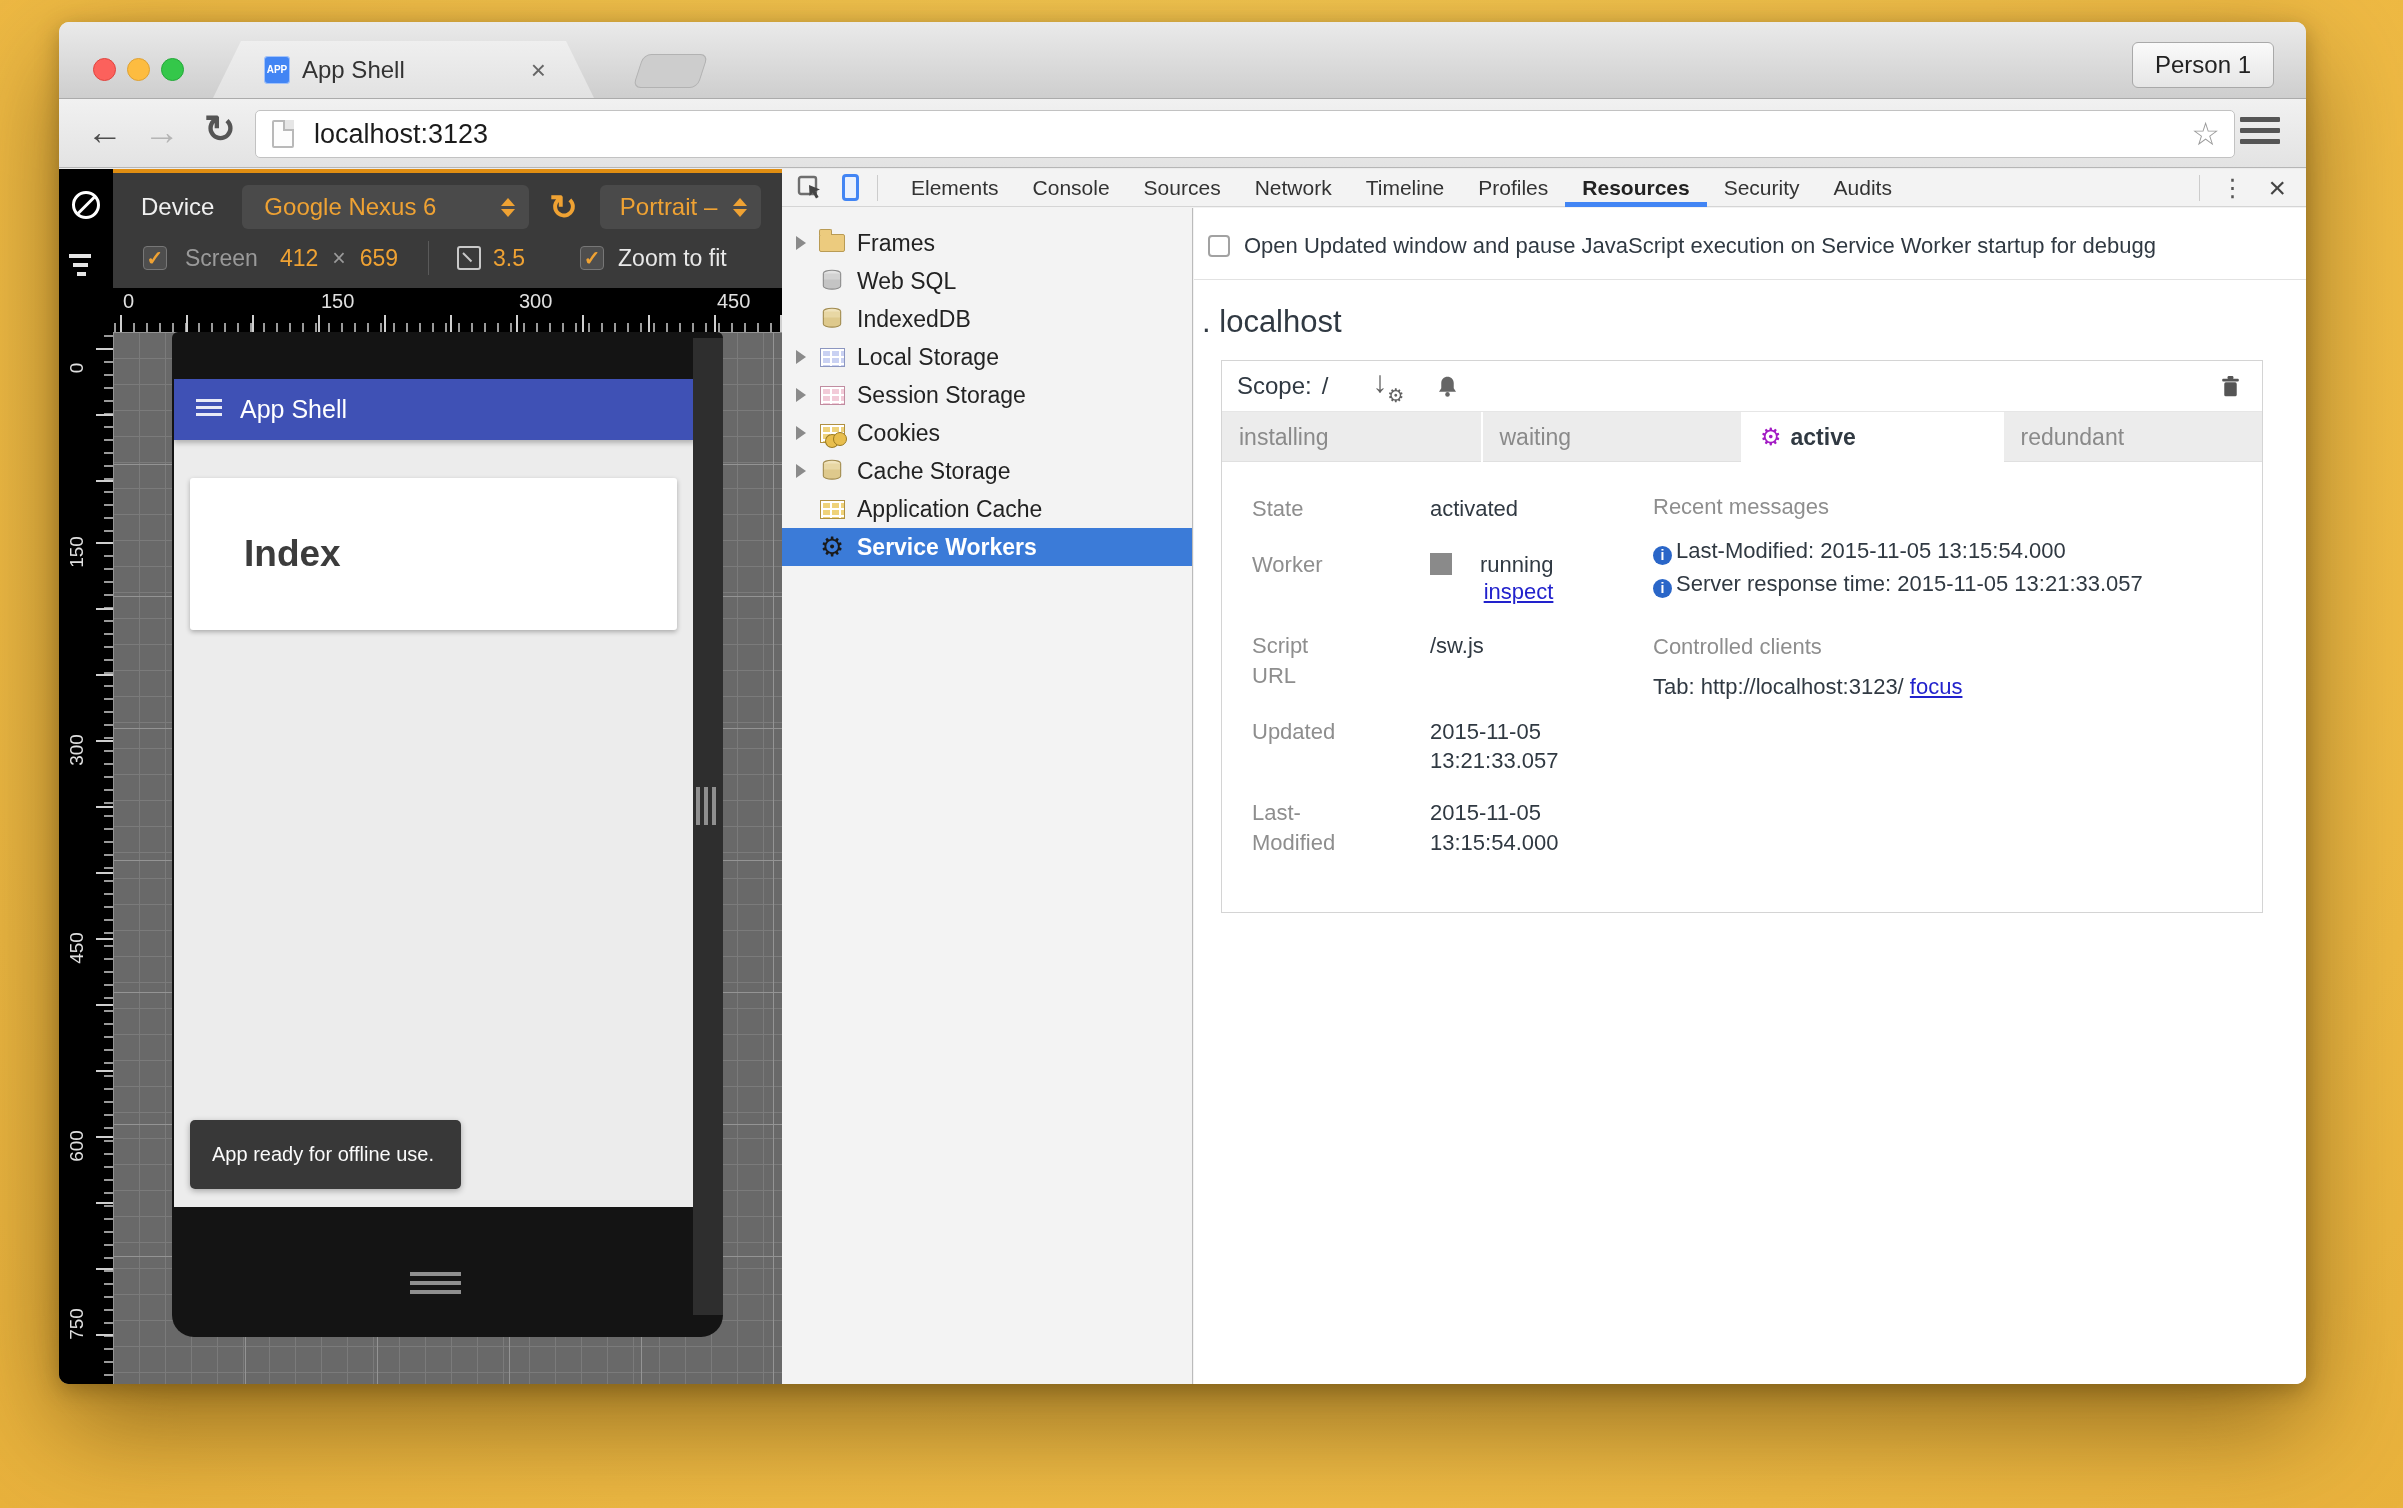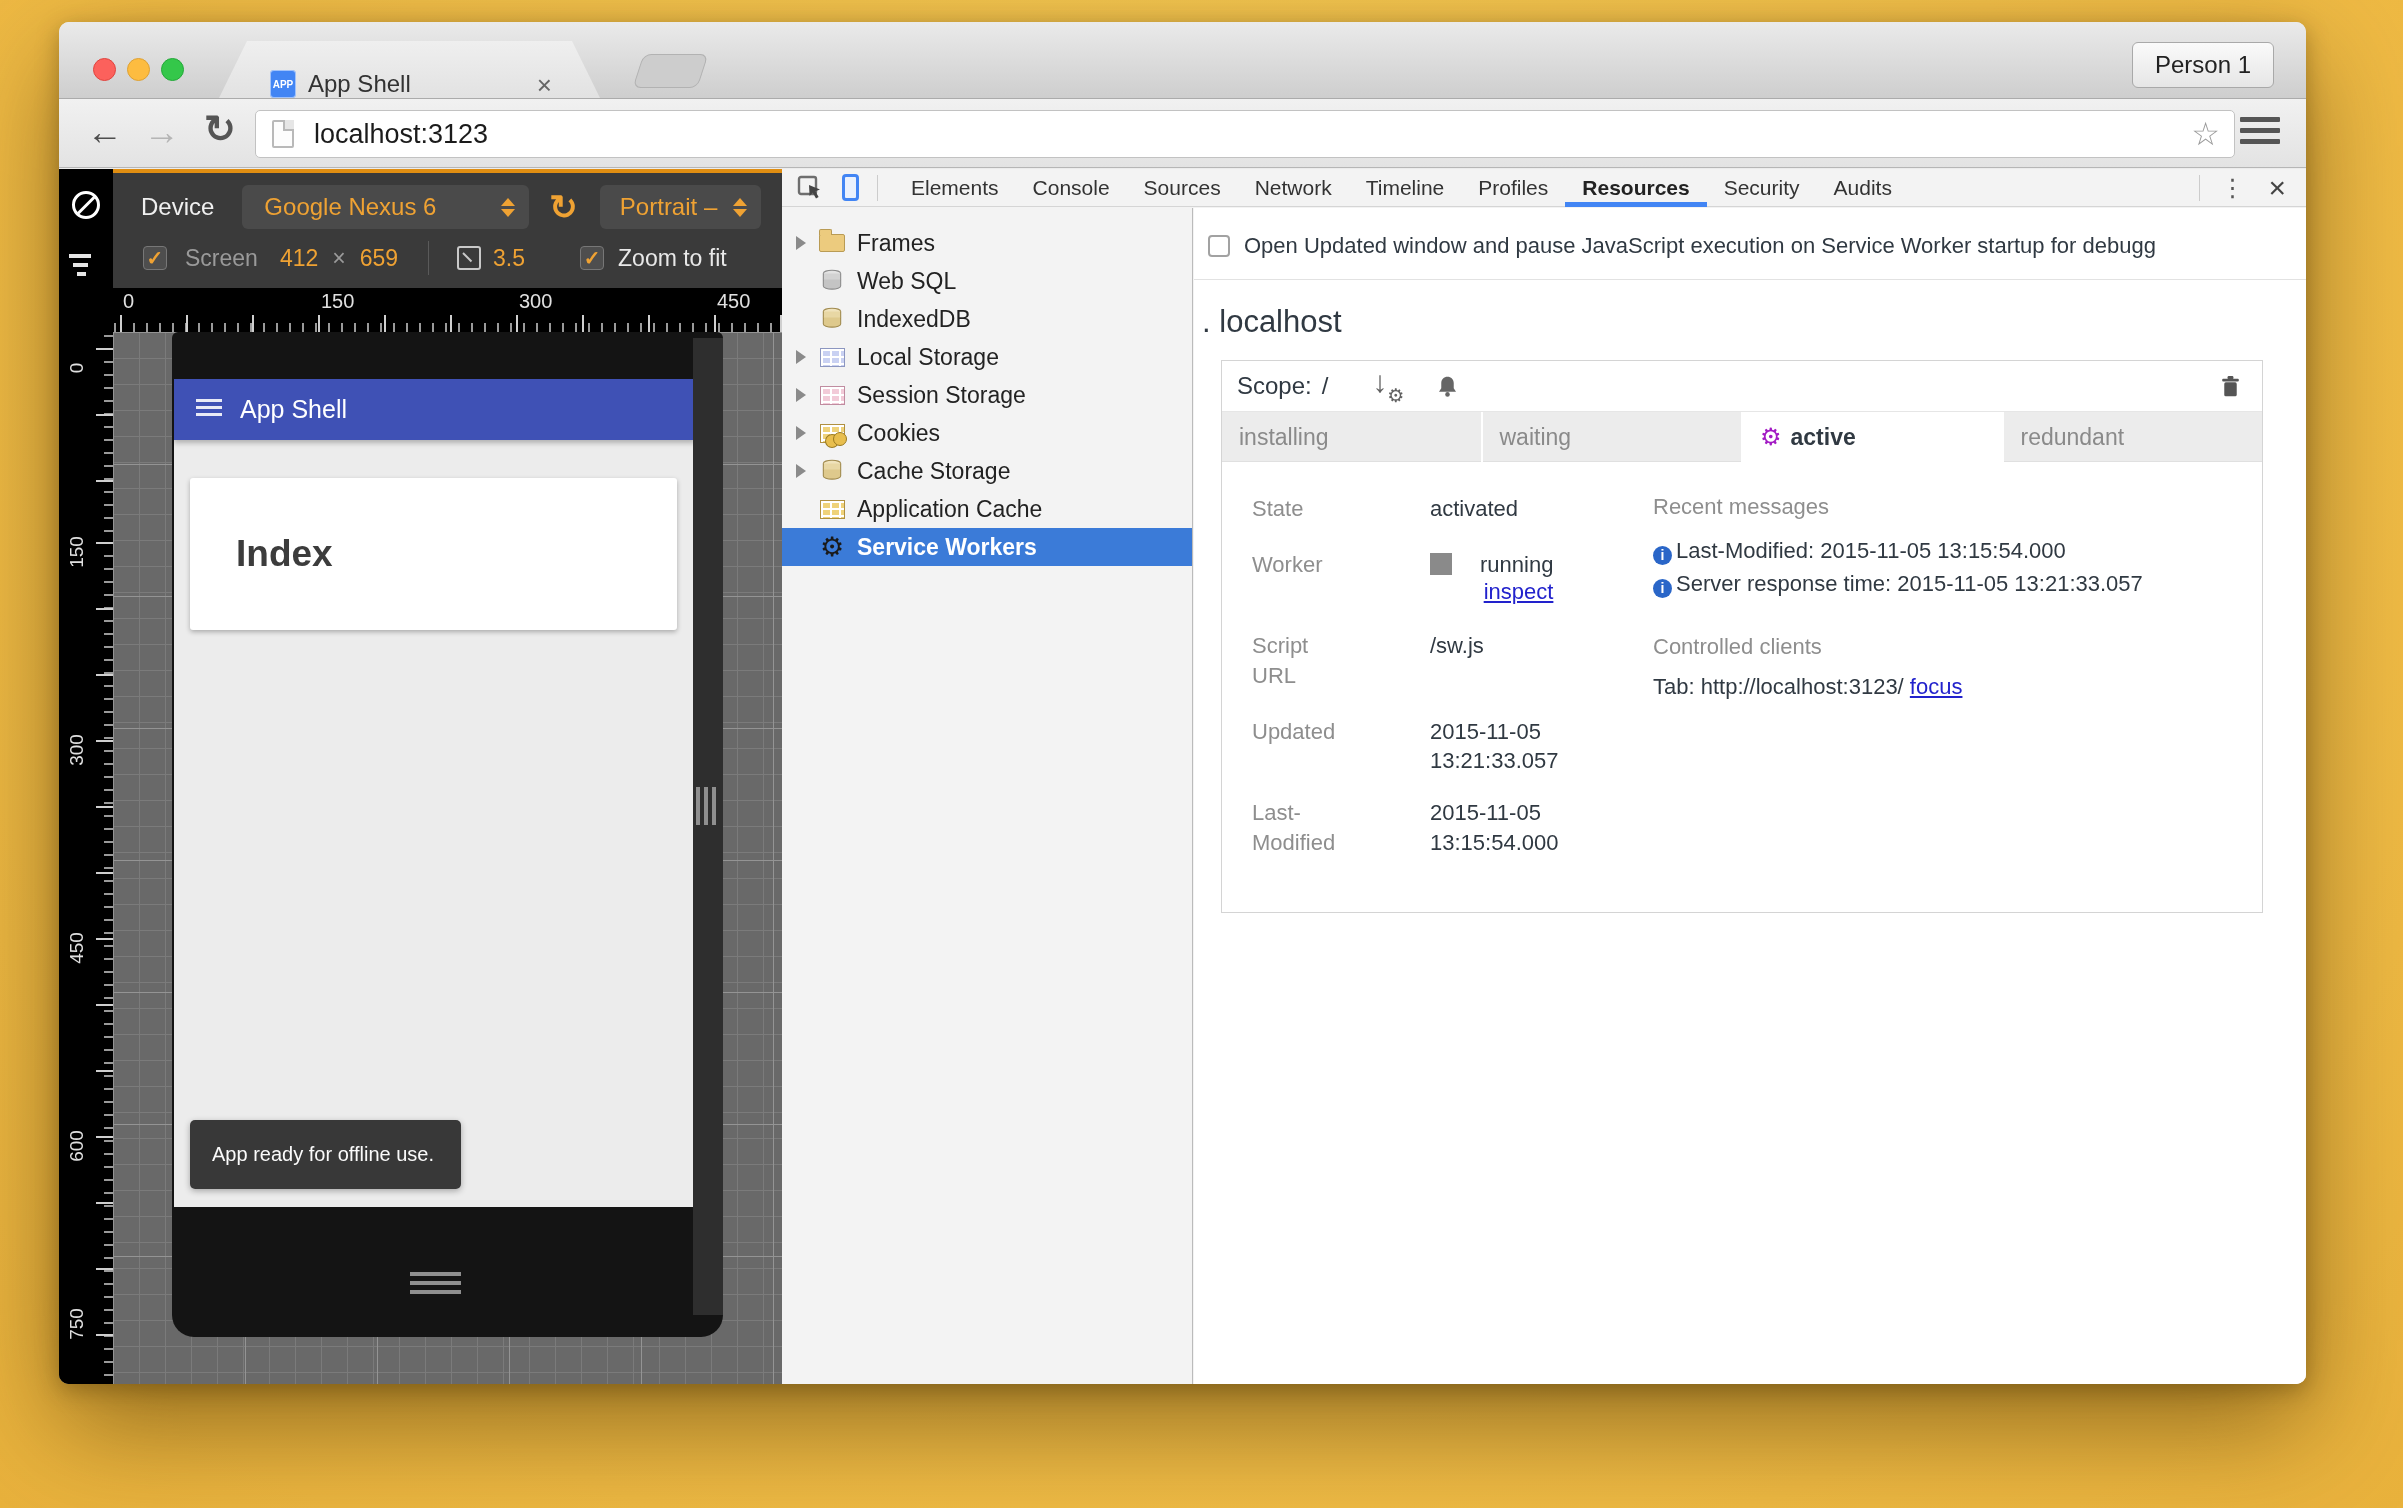--- a/index.html
+++ b/index.html
@@ -16,24 +16,24 @@
     background:#ECECEC;
   }
   
   .titlebar { position:absolute; left:0; top:0; right:0; height:77px;
     background:linear-gradient(#EAEAEA,#CECECE); border-bottom:1px solid #ABABAB; }
   .lights { position:absolute; left:34px; top:36px; display:flex; gap:11px; }
   .light { width:23px; height:23px; border-radius:50%; }
   .light.red { background:#FC615C; border:1px solid #E0443E; }
   .light.yellow { background:#FDBC40; border:1px solid #DEA133; }
   .light.green { background:#34C74A; border:1px solid #24A939; }
-  .tab { position:absolute; left:160px; bottom:0; width:381px; height:57px;
+  .tab { position:absolute; left:154px; bottom:0; width:381px; height:57px;
     background:linear-gradient(#EFEFEF,#E2E2E2);
     clip-path:polygon(0 100%, 28px 0, calc(100% - 28px) 0, 100% 100%);
-    display:flex; align-items:flex-end; }
+    display:flex; align-items:center; }
   .favicon { width:26px; height:28px; margin-left:51px; background:#4285F4; border-radius:4px;
     color:#fff; font-size:10px; font-weight:bold; display:flex; align-items:center; justify-content:center;
     box-shadow:inset 0 0 0 1px rgba(255,255,255,.5); }
   .tab-title { margin-left:12px; font-size:24px; color:#333; }
   .tab-close { margin-left:auto; margin-right:48px; font-size:26px; color:#666; line-height:1; }
   .newtab { position:absolute; left:579px; bottom:10px; width:65px; height:34px; background:#CDCDCD;
     border:1px solid #B2B2B2; border-radius:8px; transform:skewX(-18deg); }
   .profile-btn { position:absolute; right:32px; top:20px; padding:8px 22px; font-size:24px; color:#222;
     background:linear-gradient(#FAFAFA,#E6E6E6); border:1px solid #A9A9A9; border-radius:6px; }
   
@@ -108,21 +108,21 @@
   .frame-right-handle i { width:4px; height:38px; background:#8F8F8F; }
   .frame-bottom-handle { position:absolute; left:238px; bottom:38px; }
   .frame-bottom-handle i { display:block; width:51px; height:4px; background:#8F8F8F; margin-bottom:5px; }
   .screen { position:absolute; left:2px; top:47px; width:521px; height:828px; background:#ECECEC; overflow:hidden; }
   .app-header { position:absolute; left:0; top:0; right:0; height:61px; background:#3F51B5;
     display:flex; align-items:center; box-shadow:0 3px 5px rgba(0,0,0,.25); }
   .hamburger { margin-left:22px; width:26px; }
   .hamburger i { display:block; height:3px; background:#E8EAF6; margin-bottom:4px; }
   .app-title { color:#FFFFFF; font-size:25px; margin-left:18px; }
   .card { position:absolute; left:16px; top:99px; width:487px; height:152px; background:#fff;
-    border-radius:3px; box-shadow:0 2px 5px rgba(0,0,0,.28); display:flex; align-items:center; }
+    border-radius:3px; box-shadow:0 2px 5px rgba(0,0,0,.28); display:flex; align-items:center;padding-left:8px; }
   .card-title { font-size:37px; font-weight:bold; color:#3C3C3C; margin-left:46px; }
   .toast { position:absolute; left:16px; top:741px; width:271px; height:69px; background:rgba(48,48,48,.96);
     border-radius:5px; color:#FAFAFA; font-size:20px; display:flex; align-items:center; padding-left:22px;
     box-shadow:0 2px 6px rgba(0,0,0,.3); }
   
   .devtools { position:absolute; left:723px; right:0; top:0; bottom:0; background:#F3F3F3; }
   .dtbar { position:absolute; left:0; right:0; top:0; height:38px; background:#F3F3F3;
     border-bottom:1px solid #D5D5D5; display:flex; align-items:center; }
   .insp-ic { margin-left:14px; }
   .phone-ic { width:17px; height:27px; border:3px solid #4285F4; border-radius:4px; background:#EAF1FD; margin-left:18px; }

